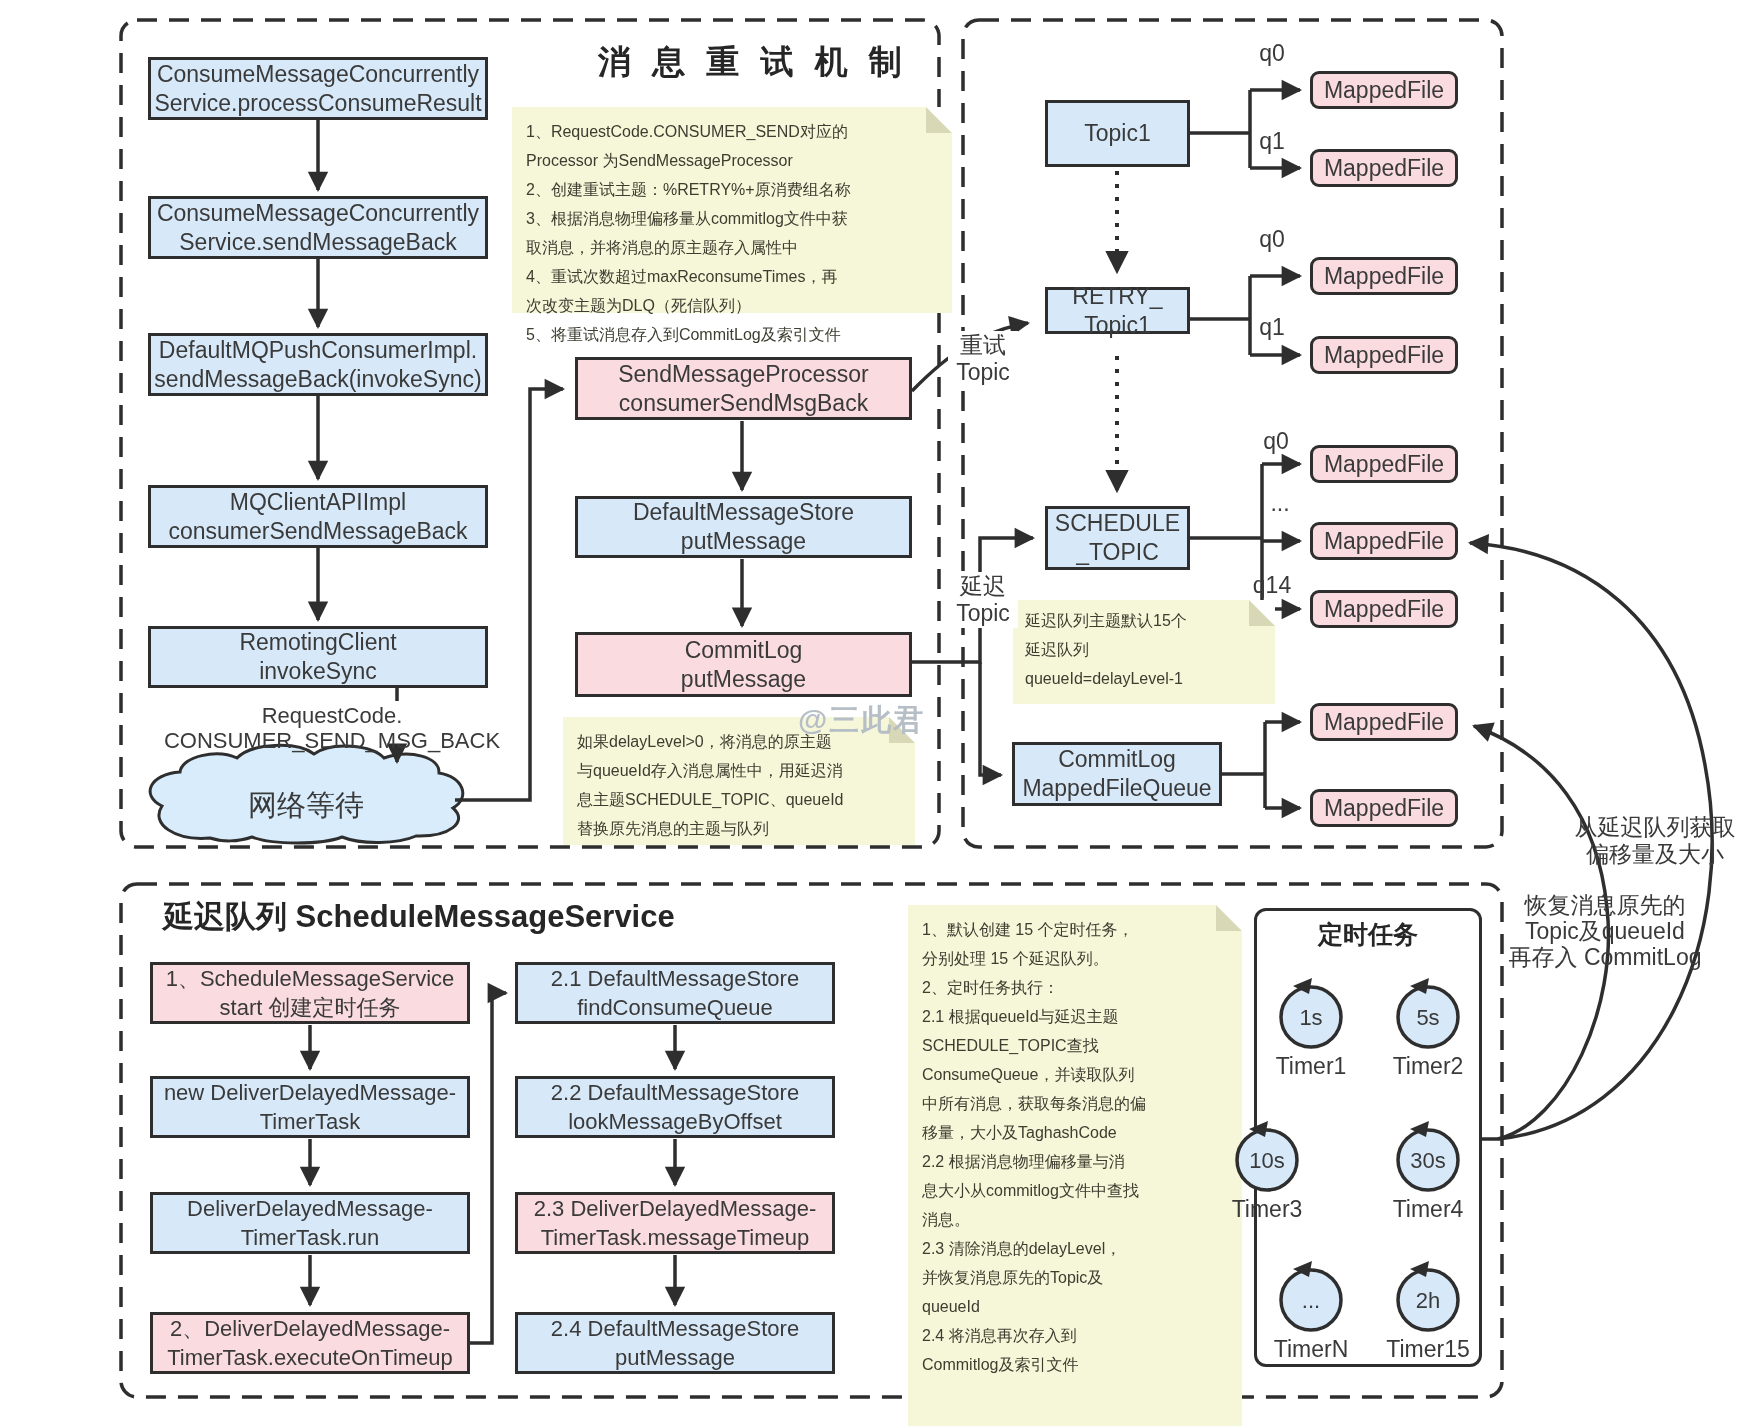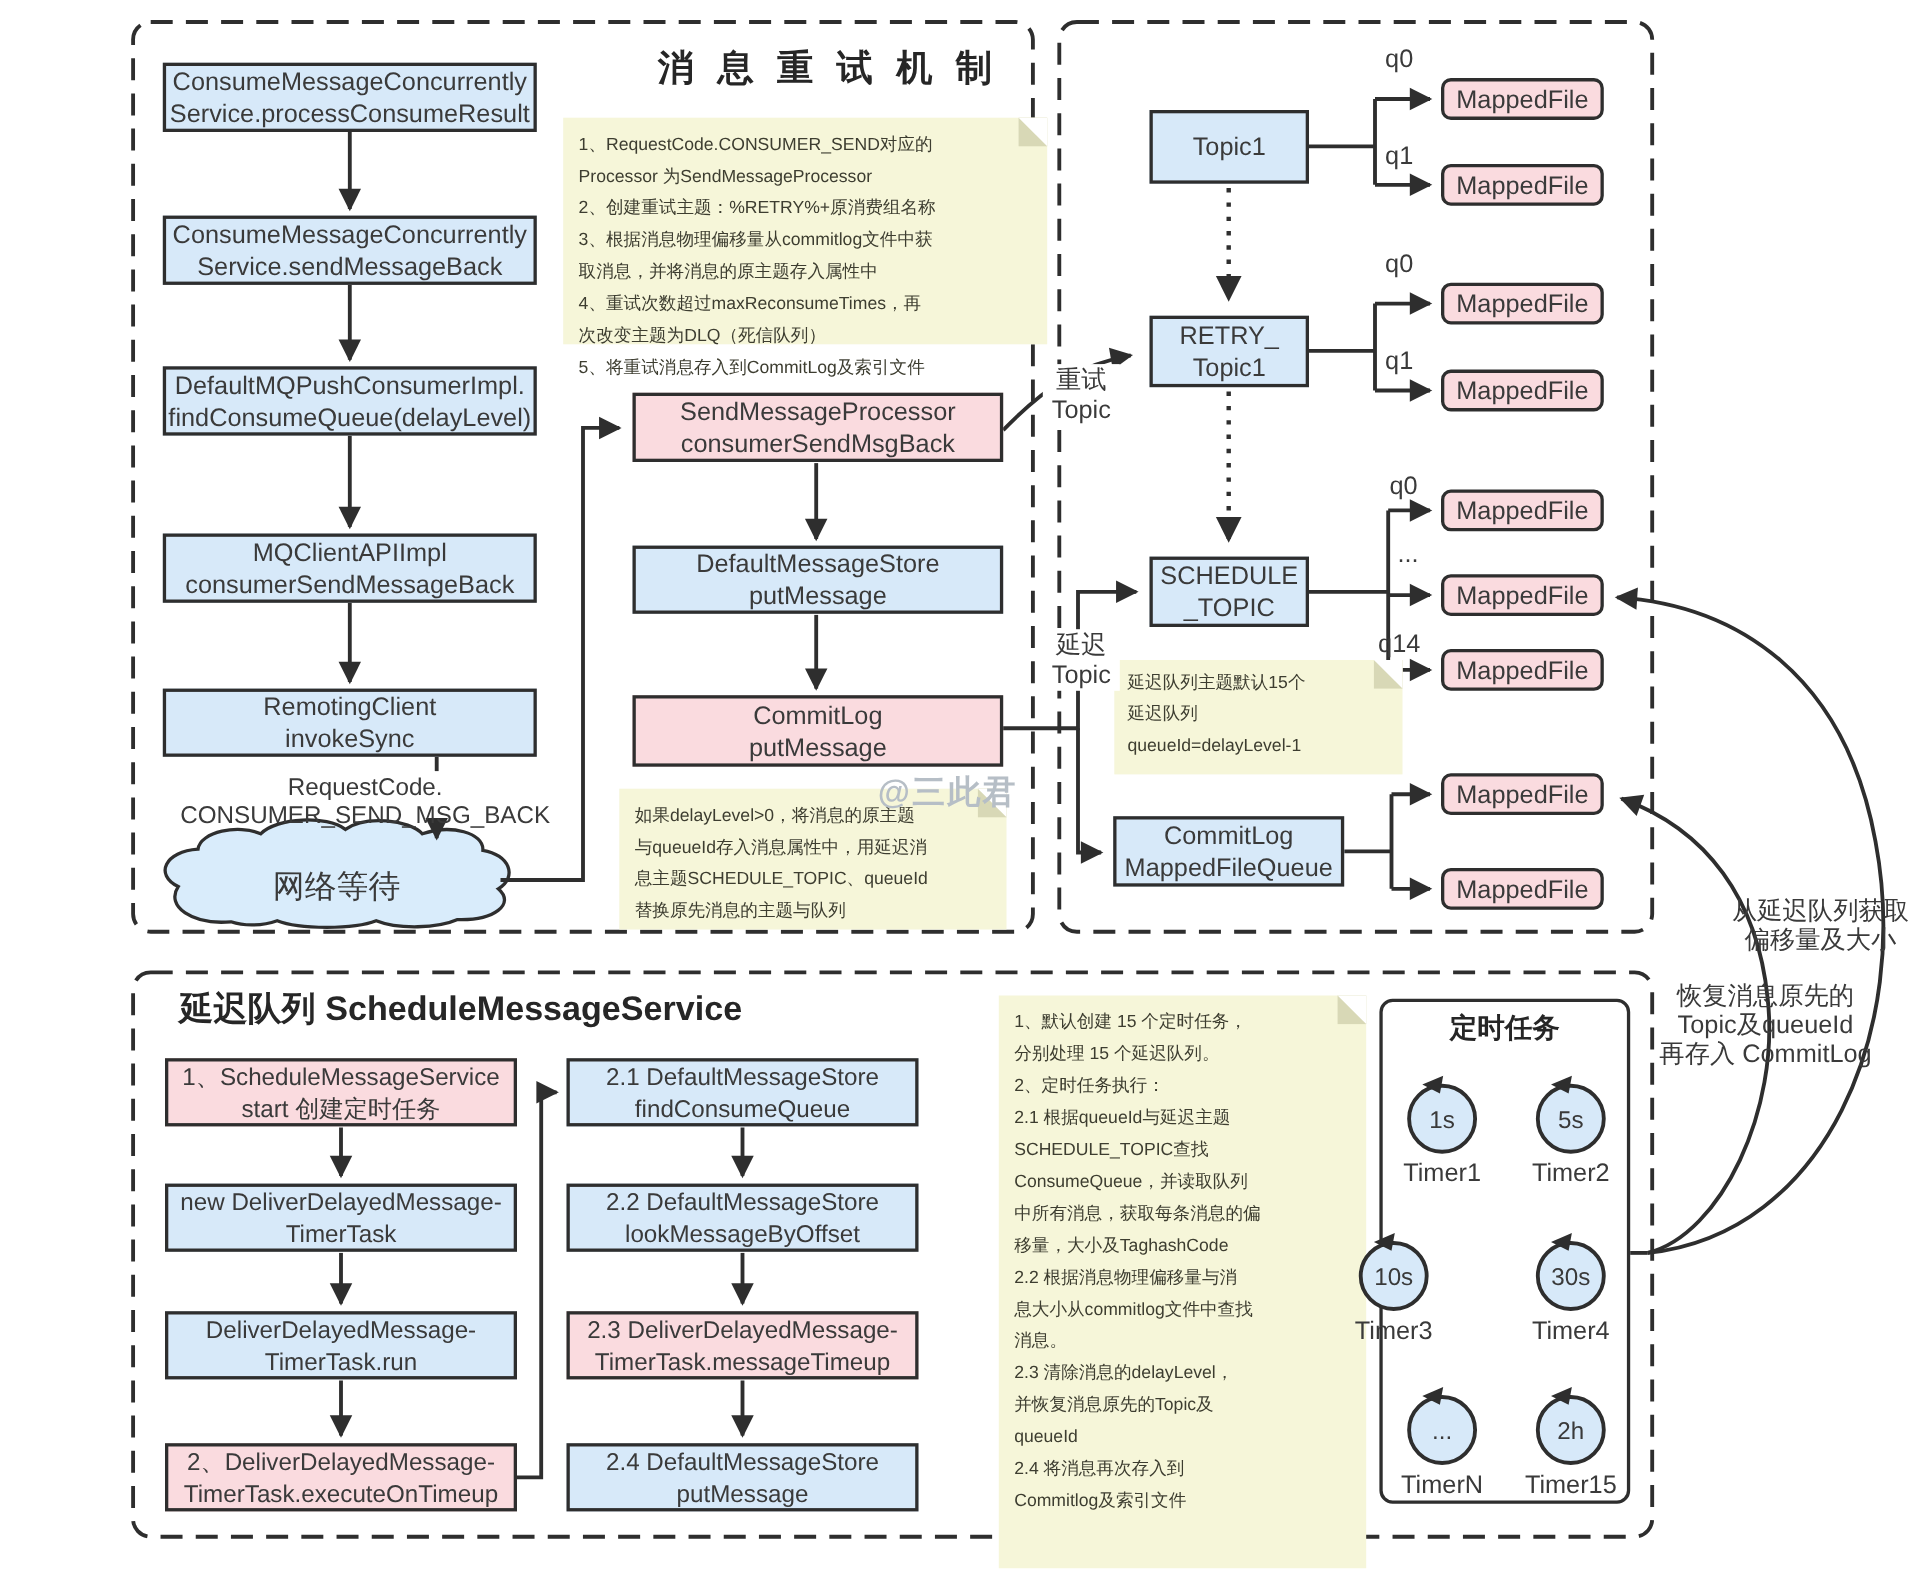--- a/index.html
+++ b/index.html
@@ -116,21 +116,21 @@
     </g>
   </svg>
 
   <div class="sec-title" style="left:598px;top:40px;width:330px;font-size:33px;letter-spacing:6px;">消 息 重 试 机 制</div>
 
   <div class="box blue" style="left:148px;top:57px;width:340px;height:63px;">ConsumeMessageConcurrently
 Service.processConsumeResult</div>
   <div class="box blue" style="left:148px;top:196px;width:340px;height:63px;">ConsumeMessageConcurrently
 Service.sendMessageBack</div>
   <div class="box blue" style="left:148px;top:333px;width:340px;height:63px;">DefaultMQPushConsumerImpl.
-findConsumeQueue(delayLevel)</div>
+sendMessageBack(invokeSync)</div>
   <div class="box blue" style="left:148px;top:485px;width:340px;height:63px;">MQClientAPIImpl
 consumerSendMessageBack</div>
   <div class="box blue" style="left:148px;top:626px;width:340px;height:62px;">RemotingClient
 invokeSync</div>
 
   <div class="lbl" style="left:152px;top:703px;width:360px;font-size:22px;line-height:25px;">RequestCode.
 CONSUMER_SEND_MSG_BACK</div>
 
   <div class="cloud-label" style="left:236px;top:786px;width:140px;">网络等待</div>
 
@@ -156,21 +156,21 @@
 替换原先消息的主题与队列</div>
 
   <div class="watermark" style="left:798px;top:700px;">@三此君</div>
 
   <div class="lbl lbl-bg" style="left:948px;top:331px;width:64px;">重试
 Topic</div>
   <div class="lbl lbl-bg" style="left:948px;top:572px;width:64px;">延迟
 Topic</div>
 
   <div class="box blue" style="left:1045px;top:100px;width:145px;height:67px;">Topic1</div>
-  <div class="box blue" style="left:1045px;top:287px;width:145px;height:65px;">RETRY_
+  <div class="box blue" style="left:1045px;top:287px;width:145px;height:47px;">RETRY_
 Topic1</div>
   <div class="box blue" style="left:1045px;top:506px;width:145px;height:64px;">SCHEDULE
 _TOPIC</div>
   <div class="box blue" style="left:1012px;top:742px;width:210px;height:64px;">CommitLog
 MappedFileQueue</div>
 
   <div class="lbl" style="left:1248px;top:40px;width:48px;">q0</div>
   <div class="lbl" style="left:1248px;top:128px;width:48px;">q1</div>
   <div class="lbl" style="left:1248px;top:226px;width:48px;">q0</div>
   <div class="lbl" style="left:1248px;top:314px;width:48px;">q1</div>

